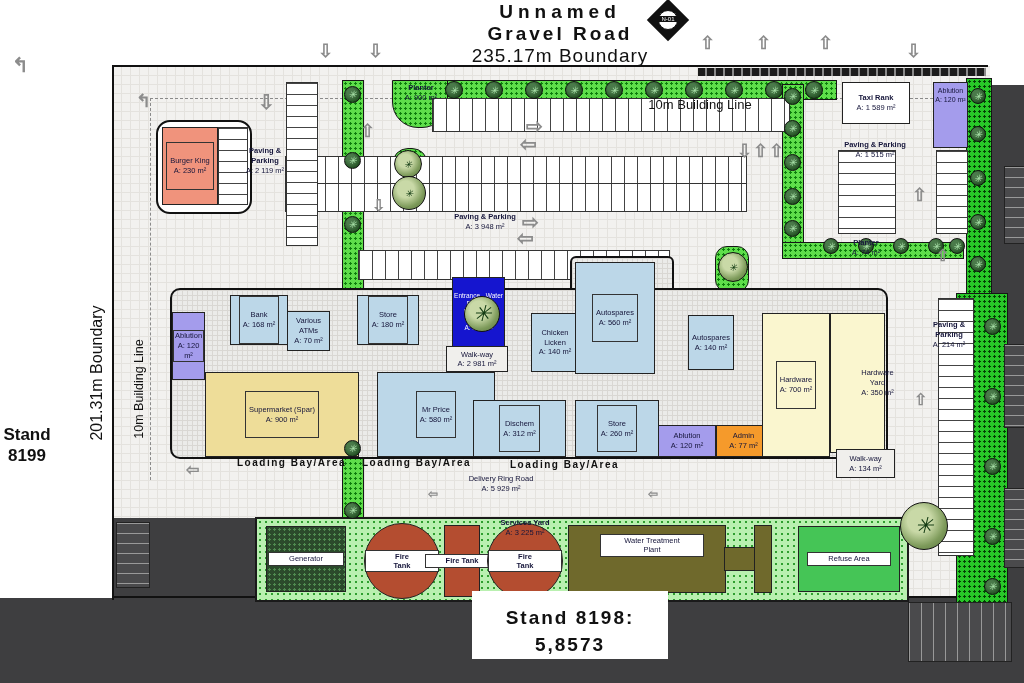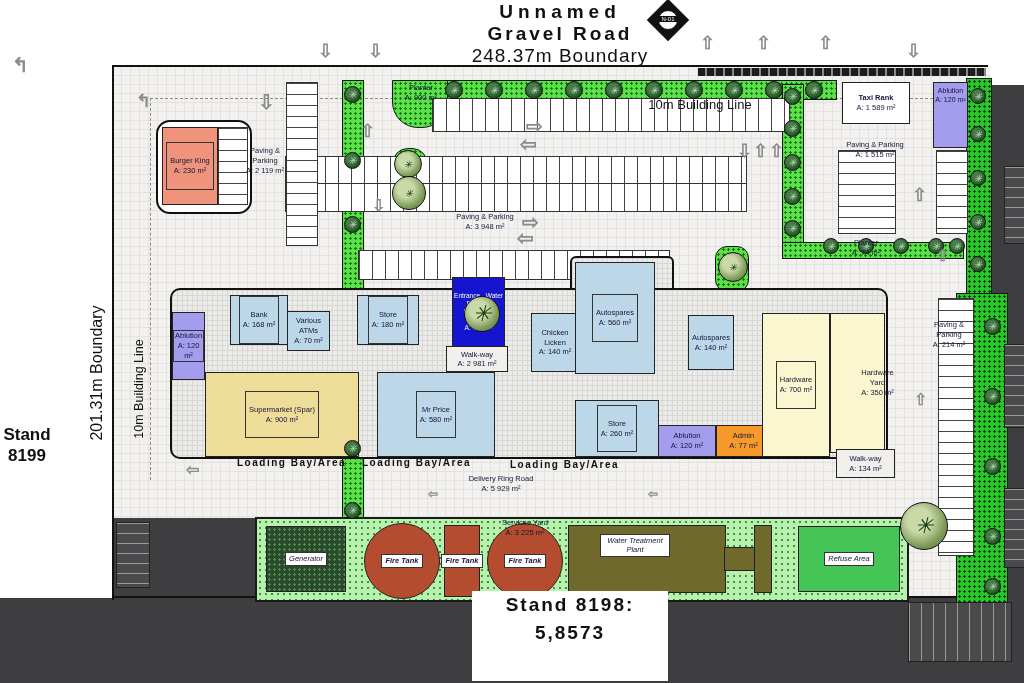--- a/index.html
+++ b/index.html
@@ -26,23 +26,23 @@
   .pdv{background:repeating-linear-gradient(90deg,#999 0 1px,#4a4a4c 1px 12px);border:1px solid #222;}
   .wallbar{background:repeating-linear-gradient(90deg,#1c1c1c 0 7px,#8a8a8a 7px 9px);}
   
   .dashH{border-top:1.5px dashed #8a8a8a;}
   .dashV{border-left:1.5px dashed #8a8a8a;}
   .bndH{border-top:2px solid #111;}
   .bndV{border-left:2px solid #111;}
   
   .blk{position:absolute;border:1.5px solid #222;display:flex;align-items:center;justify-content:center;}
   .lbl{border:1px solid #333;padding:13px 3px;font-size:7.5px;text-align:center;line-height:1.3;}
-  .wl{background:#fff;border:1px solid #333;padding:1px 3px;font-size:7.5px;text-align:center;line-height:1.25;color:#15153a;font-style:italic;}
+  .wl{background:#fff;border:1px solid #333;padding:1px 20px;font-size:7.5px;text-align:center;line-height:1.25;color:#15153a;}
   .txt{position:absolute;font-size:7.5px;text-align:center;line-height:1.3;color:#15153a;}
-  .txt b{display:block;font-weight:normal;}
+  .txt b{display:block;font-weight:bold;}
   .load{position:absolute;font-weight:bold;font-size:10px;letter-spacing:1.5px;color:#101010;white-space:nowrap;}
   .arr{position:absolute;color:#8c8c8c;font-weight:bold;line-height:1;}
   
   .tree{position:absolute;border-radius:50%;border:1px solid #111;
         background:radial-gradient(circle at 40% 38%,#c9d9a7 0 30%,#7d9a5a 65%,#55703c);}
   .tree::before{content:"✳";position:absolute;inset:0;display:flex;align-items:center;
         justify-content:center;font-size:10px;color:#123a12;}
   .tdk{background:radial-gradient(circle at 40% 38%,#4a7a4a 0 30%,#245224 70%,#153815);}
   .tdk::before{color:#a8e0a8;}
   .big::before{font-size:22px;}
@@ -167,20 +167,26 @@
         <div>Supermarket (Spar)</div>
         <div>A: 900 m²</div>
       </div>
   </div>
   <div class="blk" style="left:357px;top:372px;width:116px;height:83px;background:#bcd7e8;margin-left:20px;">
     <div class="lbl">
         <div>Mr Price</div>
         <div>A: 580 m²</div>
       </div>
   </div>
+  <div class="blk" style="left:473px;top:400px;width:91px;height:55px;background:#bcd7e8;">
+    <div class="lbl">
+        <div>Dischem</div>
+        <div>A: 312 m²</div>
+      </div>
+  </div>
   <div class="blk" style="left:575px;top:400px;width:82px;height:55px;background:#bcd7e8;">
     <div class="lbl">
         <div>Store</div>
         <div>A: 260 m²</div>
       </div>
   </div>
   <div class="blk" style="left:658px;top:425px;width:56px;height:30px;background:#a49cec;">
     <div class="lbl" style="border:none;padding:0;">
         <div>Ablution</div>
         <div>A: 120 m²</div>
@@ -282,35 +288,35 @@
     <span>Delivery Ring Road</span>
     <span>A: 5 929 m²</span>
   </div>
   <div class="load" style="left:237px;top:457px;">Loading Bay/Area</div>
   <div class="load" style="left:362px;top:457px;">Loading Bay/Area</div>
   <div class="load" style="left:510px;top:459px;">Loading Bay/Area</div>
 
   <div class="hdr">
     <div class="l1">Unnamed</div>
     <div class="l2">Gravel Road</div>
-    <div class="l3">248.37m Boundary</div>
+    <div class="l3">235.17m Boundary</div>
   </div>
   <div class="north">
     <div class="nd"></div>
     <div class="nc"></div>
     <div class="nb">N-01</div>
   </div>
   <div class="abs" style="left:610px;top:97px;width:180px;font-size:13px;color:#111;text-align:center;">10m Building Line</div>
   <div class="abs rot" style="left:64px;top:382px;width:150px;font-size:12.5px;color:#111;">10m Building Line</div>
   <div class="abs rot" style="left:-3px;top:364px;width:200px;font-size:16px;color:#111;">201.31m Boundary</div>
   <div class="abs bigstand" style="left:-8px;top:424px;width:70px;">
     <div>Stand</div>
     <div>8199</div>
   </div>
-  <div class="abs" style="left:472px;top:591px;width:196px;height:90px;background:#fff;z-index:9;display:flex;flex-direction:column;align-items:center;justify-content:flex-start;">
+  <div class="abs" style="left:472px;top:591px;width:196px;height:68px;background:#fff;z-index:9;display:flex;flex-direction:column;align-items:center;justify-content:flex-end;">
     <div style="font-size:19px;font-weight:bold;letter-spacing:2px;color:#111;line-height:1.45;text-align:center;">
       <div>Stand 8198:</div>
       <div>5,8573</div>
     </div>
   </div>
 
   <i class="tree tdk" style="left:445px;top:81px;width:16px;height:16px;"></i>
   <i class="tree tdk" style="left:485px;top:81px;width:16px;height:16px;"></i>
   <i class="tree tdk" style="left:525px;top:81px;width:16px;height:16px;"></i>
   <i class="tree tdk" style="left:565px;top:81px;width:16px;height:16px;"></i>

